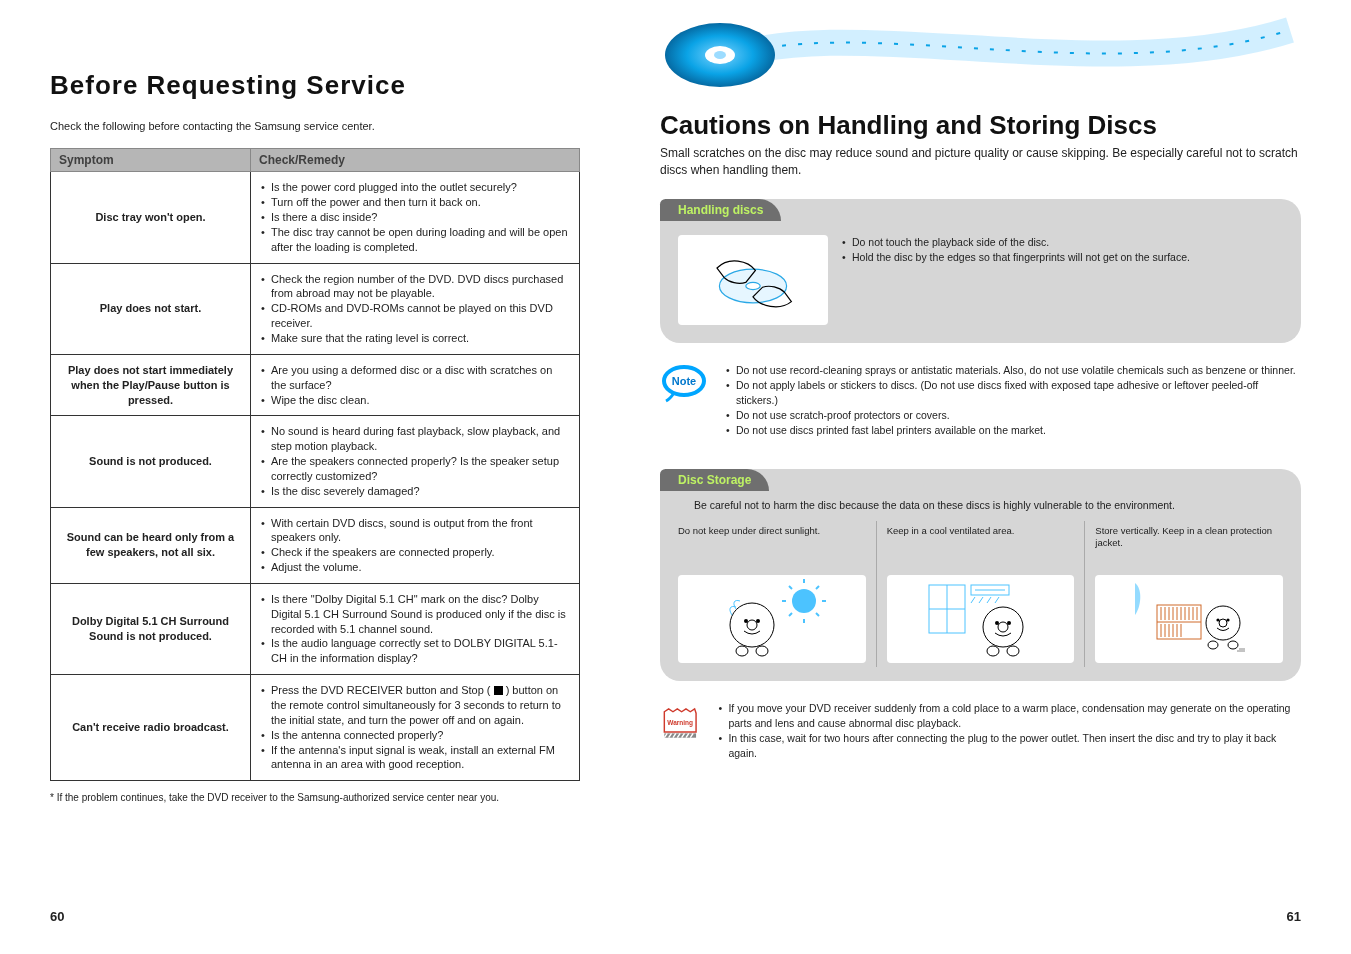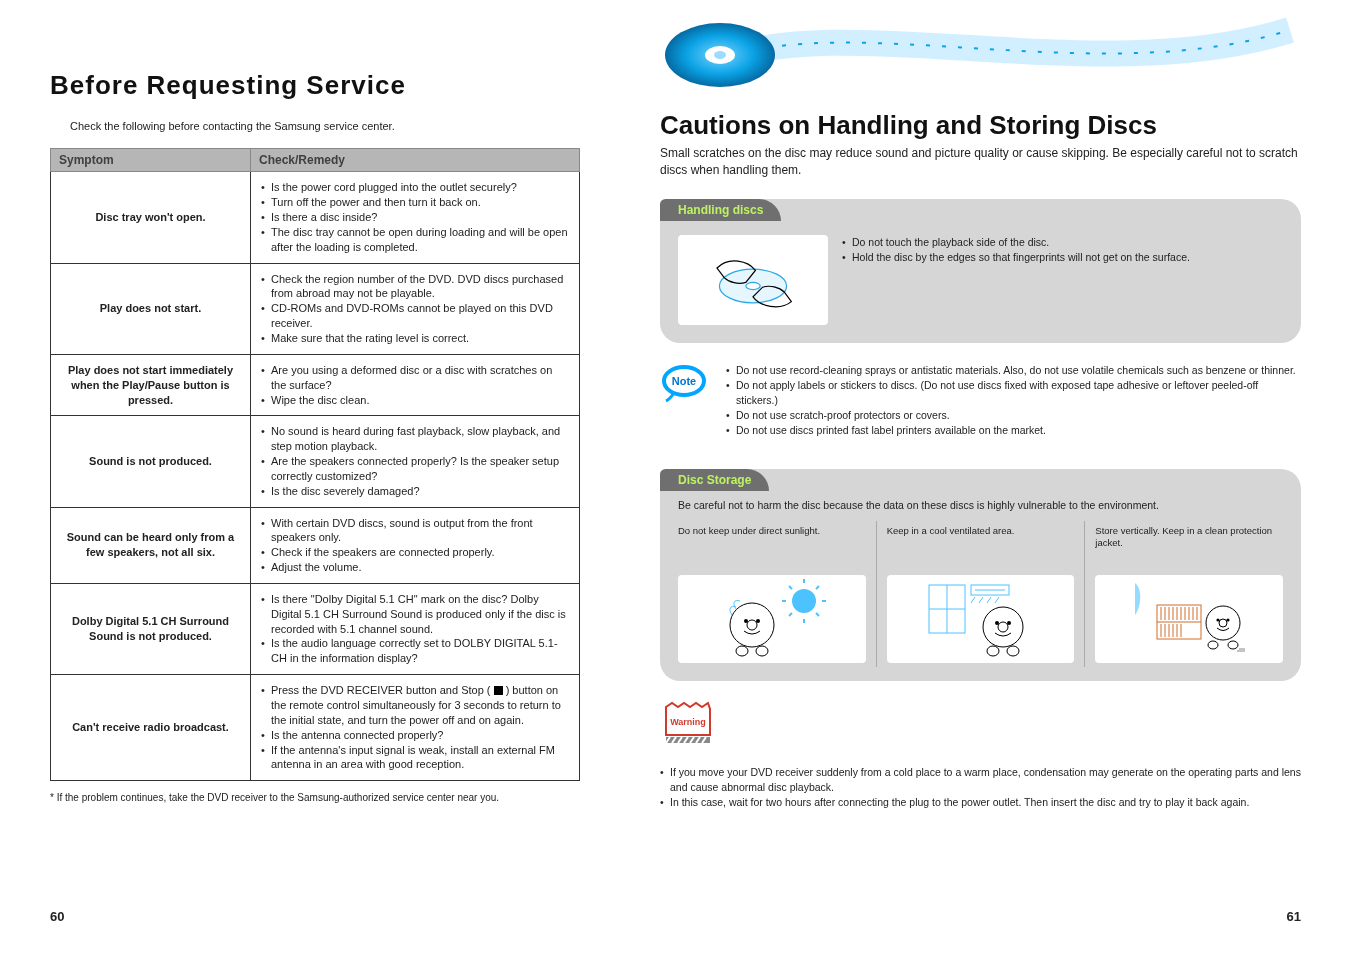--- a/index.html
+++ b/index.html
@@ -32,21 +32,20 @@
     font-weight: bold;
     letter-spacing: 1px;
     color: #111;
     margin-bottom: 18px;
     margin-top: 30px;
   }
   .intro-left {
     font-size: 11px;
     margin-bottom: 14px;
     line-height: 1.4;
-    margin-left: 20px;
   }
   .table {
     width: 100%;
     border-collapse: collapse;
   }
   .table .hdr {
     background: #b6b6b6;
   }
   .table .hdr td {
     color: #404040;
@@ -170,21 +169,20 @@
     border-radius: 4px;
     display: flex;
     align-items: center;
     justify-content: center;
   }
 
   .warn-row {
     display: flex;
     gap: 18px;
     align-items: flex-start;
-    flex-direction: column;
   }
   .warn-text {
     font-size: 10.5px;
     line-height: 1.45;
   }
 
   .pgnum-left { position: absolute; left: 50px; bottom: 30px; font-size: 13px; font-weight: bold; }
   .pgnum-right { position: absolute; right: 50px; bottom: 30px; font-size: 13px; font-weight: bold; }
 
   .stop-sq {
@@ -323,21 +321,21 @@
       <div class="note-text">
         <span class="bullet">Do not use record-cleaning sprays or antistatic materials. Also, do not use volatile chemicals such as benzene or thinner.</span>
         <span class="bullet">Do not apply labels or stickers to discs. (Do not use discs fixed with exposed tape adhesive or leftover peeled-off stickers.)</span>
         <span class="bullet">Do not use scratch-proof protectors or covers.</span>
         <span class="bullet">Do not use discs printed fast label printers available on the market.</span>
       </div>
     </div>
 
     <div class="panel">
       <div class="panel-hdr">Disc Storage</div>
-      <div style="padding:8px 18px 0 18px; font-size:10.5px;">Be careful not to harm the disc because the data on these discs is highly vulnerable to the environment.</div>
+      <div style="padding:8px 18px 0 18px; font-size:10.5px;margin-left:16px;">Be careful not to harm the disc because the data on these discs is highly vulnerable to the environment.</div>
       <div class="tri">
         <div class="tri-cell">
           <div class="cap">Do not keep under direct sunlight.</div>
           <div class="illus2">
             <svg viewBox="0 0 120 80" width="120" height="80">
               <circle cx="92" cy="22" r="12" fill="#4cc3ff"></circle>
               <g stroke="#4cc3ff" stroke-width="2">
                 <line x1="92" y1="4" x2="92" y2="0"></line>
                   <line x1="92" y1="40" x2="92" y2="44"></line>
                 <line x1="74" y1="22" x2="70" y2="22"></line>

